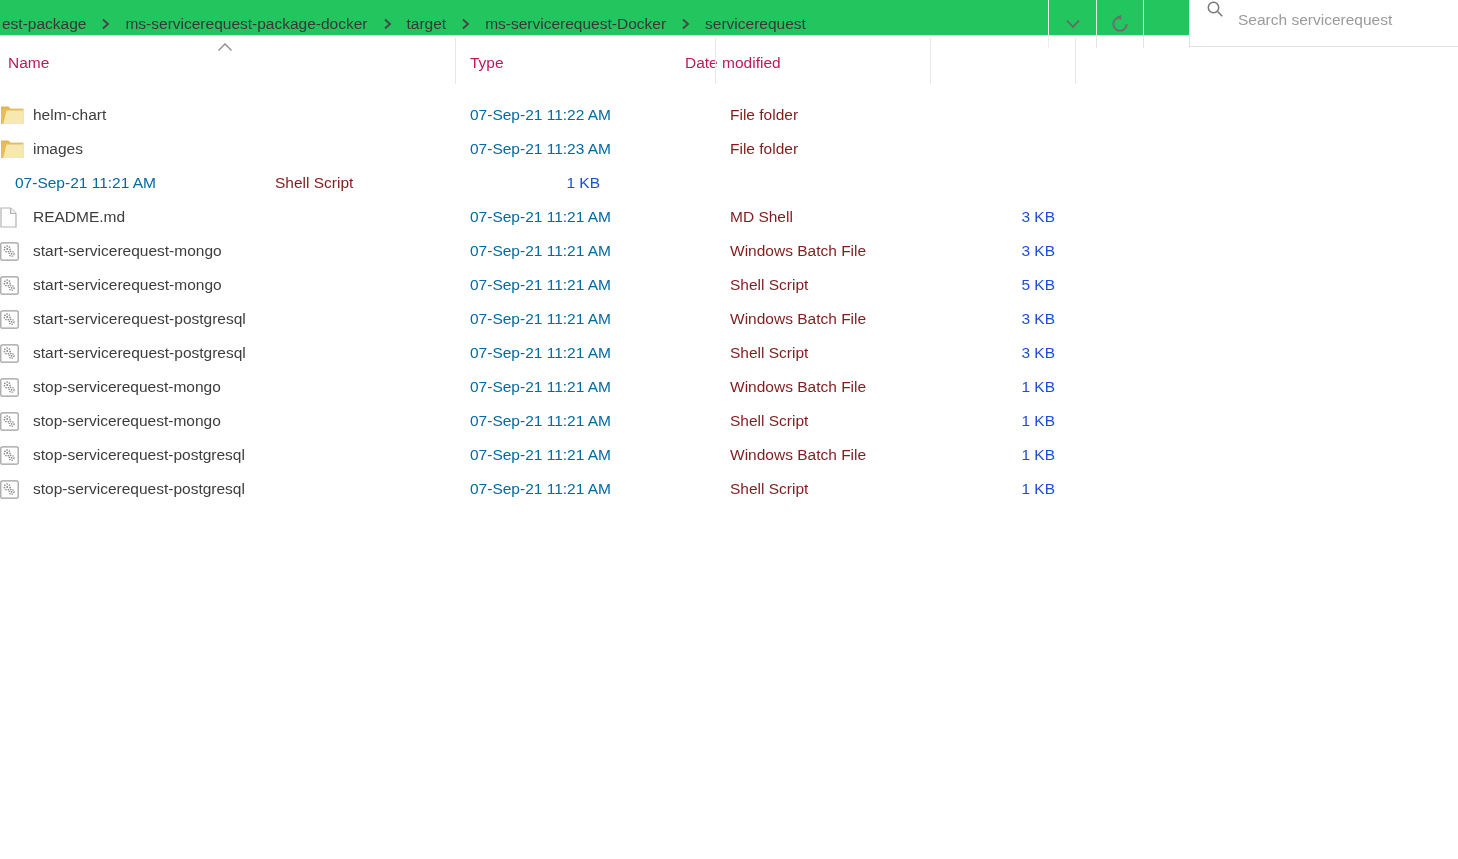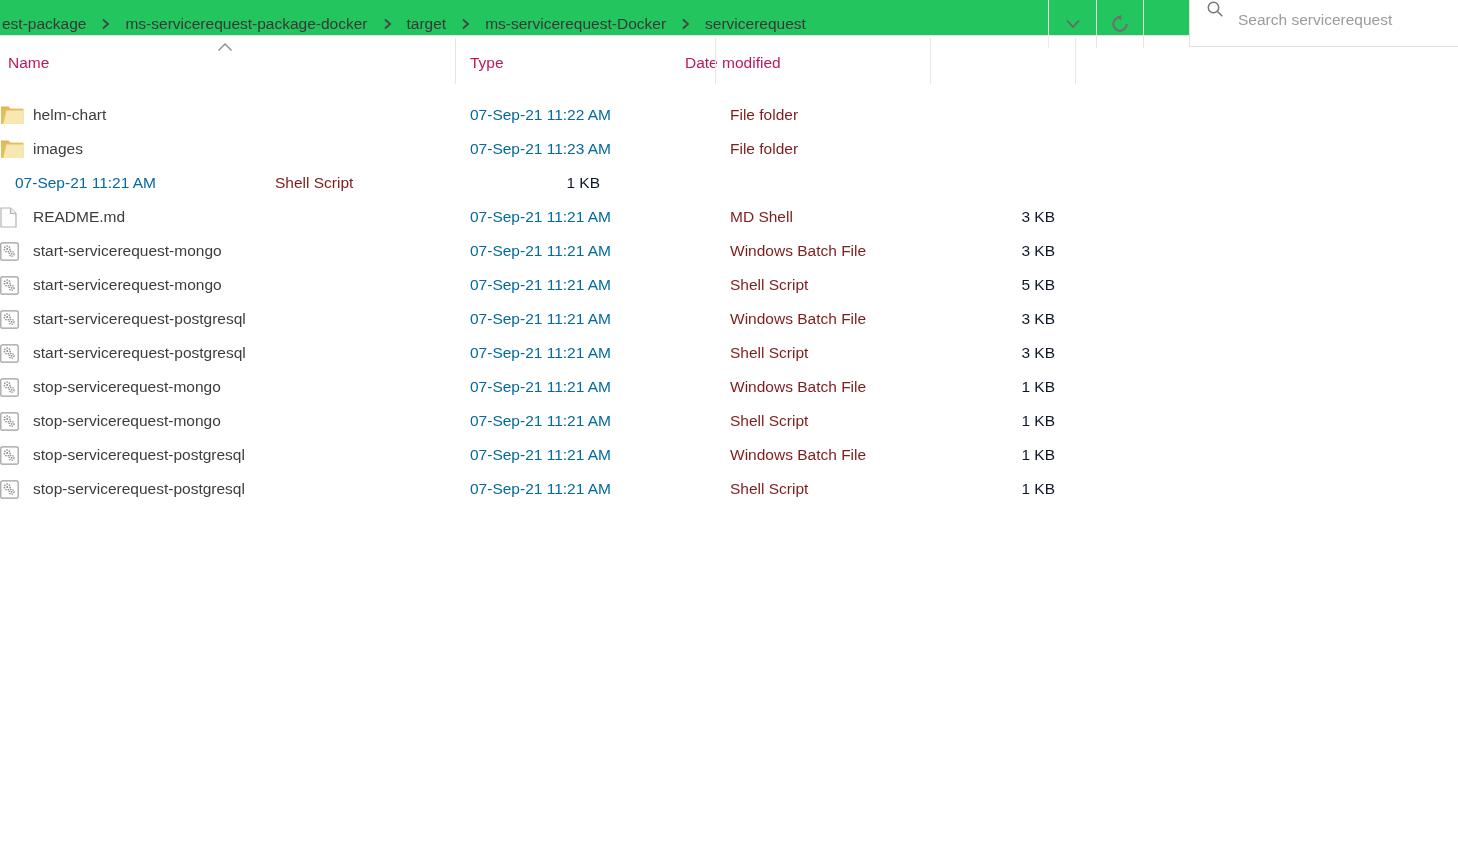--- a/index.html
+++ b/index.html
@@ -39,21 +39,21 @@
 
   
   .rows { padding-top:8px; }
   .row { display:flex; height:34px; align-items:center; cursor:default; }
   .cell { font-size:15.5px; overflow:hidden; white-space:nowrap; }
   .name-cell { width:455px; display:flex; align-items:center; color:#3d3d3d; }
   .file-icon { width:26px; display:flex; justify-content:flex-start; flex-shrink:0; }
   .fname { margin-left:7px; }
   .date-cell { width:260px; padding-left:15px; color:#0369a1; }
   .type-cell { width:215px; padding-left:15px; color:#7f1d1d; }
-  .size-cell { width:135px; padding-right:10px; color:#0f172a; text-align:right; }
+  .size-cell { width:135px; padding-right:10px; color:#1d4ed8; text-align:right; }
 </style>
 </head>
 <body>
 
 <div class="address-bar">
   <div class="breadcrumb">
     <span class="crumb">est-package</span>
     <span class="crumb-sep">
         <svg width="9" height="12" viewBox="0 0 9 12">
           <polyline points="2,1.5 7,6 2,10.5" fill="none" stroke="#444" stroke-width="1.8"></polyline>

